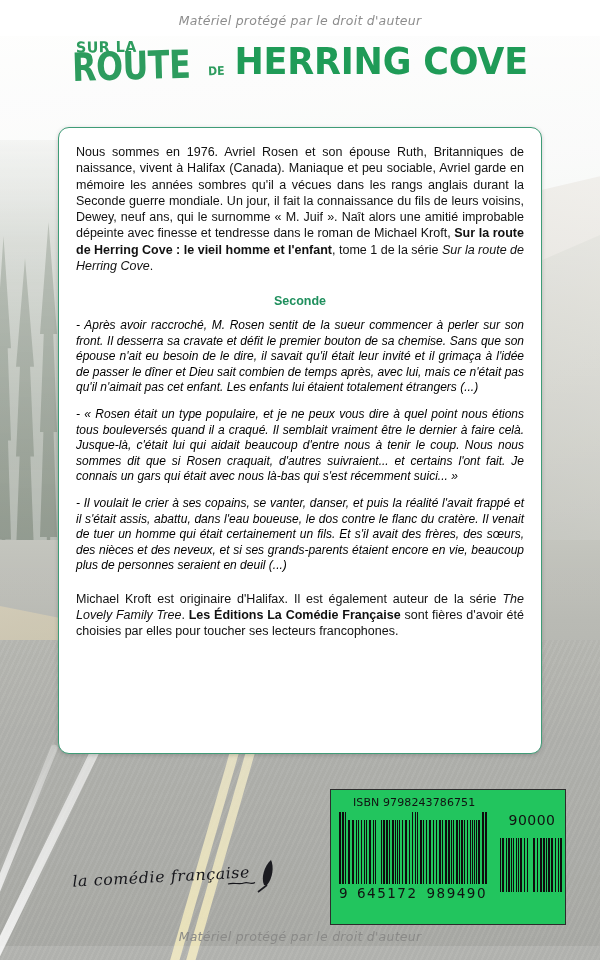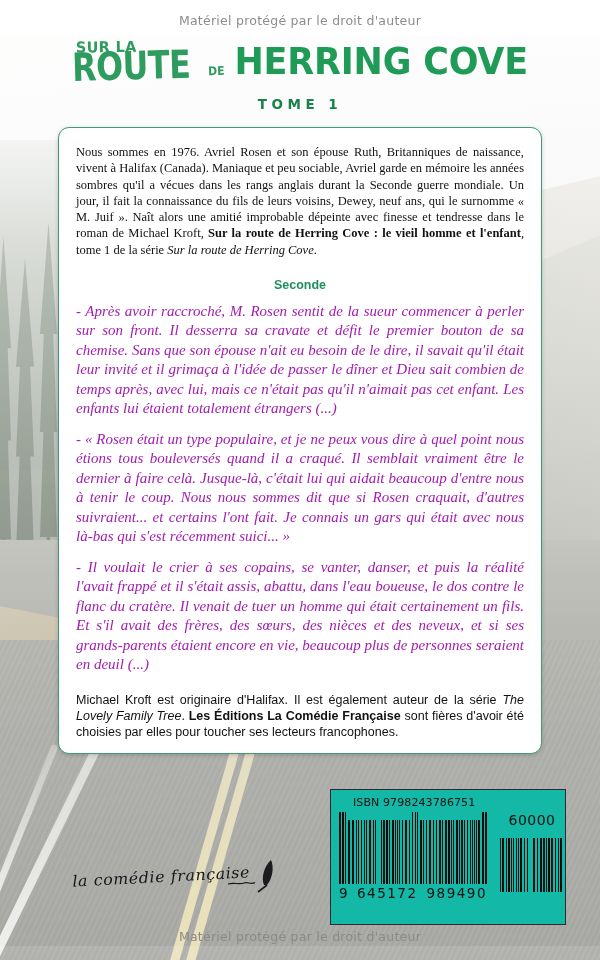--- a/index.html
+++ b/index.html
@@ -121,20 +121,21 @@
   }
 
   
   .watermark {
     position: absolute;
     width: 600px; text-align: center;
     font-size: 12.5px;
     letter-spacing: .25px;
     color: #8d8d8d;
     font-family: "DejaVu Sans", sans-serif;
+    font-style: italic;
   }
   .watermark.top { top: 13px; }
   .watermark.bottom { top: 929px; color: #8a8a88; }
 
   
   .title-block {
     position: absolute; left: 0; top: 40px; width: 600px;
     text-align: center;
   }
   .title-row {
@@ -200,46 +201,46 @@
     width: 484px; height: 627px;
     background: #ffffff;
     border: 1.6px solid #3f9c77;
     border-radius: 11px;
     box-shadow: 0 1px 4px rgba(0,0,0,.18);
     padding: 16px 17px 10px 17px;
   }
   .card-body { font-size: 12.2px; color: #111; }
 
   .synopsis {
-    font-family: Liberation Serif, serif;
+    font-family: Liberation Sans, sans-serif;
     font-size: 12.5px;
     line-height: 1.30;
     text-align: justify;
     color: #111;
     margin: 0 0 20px 0;
   }
   .synopsis b { font-weight: bold; }
   .synopsis i { font-style: italic; }
 
   .extraits-head {
     text-align: center;
     font-family: "Liberation Sans", sans-serif;
     font-weight: bold;
     font-size: 12.5px;
     color: #1f8f5d;
     margin: 19px 0 10px 0;
   }
 
   .excerpt {
-    font-family: Liberation Serif, serif;
+    font-family: Liberation Sans, sans-serif;
     font-style: italic;
-    font-size: 15px;
+    font-size: 12px;
     line-height: 1.30;
     text-align: justify;
-    color: #a21caf;
+    color: #000000;
     margin: 0 0 11px 0;
   }
 
   .closing {
     font-family: "Liberation Sans", sans-serif;
     font-size: 12.5px;
     line-height: 1.30;
     text-align: justify;
     color: #111;
     margin: 17px 0 16px 0;
@@ -263,21 +264,21 @@
     color: #15151a;
     transform: rotate(-3deg) scaleX(1.02);
     white-space: nowrap;
   }
 
   
   .barcode-box {
     position: absolute;
     left: 330px; top: 789px;
     width: 236px; height: 136px;
-    background: #14b8a6;
+    background: #22c55e;
     border: 1px solid #2c2c2c;
     padding: 5px 8px 3px 8px;
     font-family: "DejaVu Sans", sans-serif;
   }
   .isbn-text {
     font-size: 11px;
     color: #111;
     margin: 1px 0 3px 14px;
     letter-spacing: .1px;
   }
@@ -340,21 +341,20 @@
     <div class="title-row">
       <div class="title-stack">
         <div class="t-surla">SUR LA</div>
         <div class="t-route-wrap">
           <span class="t-route">ROUTE</span>
           <span class="t-de">DE</span>
         </div>
       </div>
       <div class="t-main">HERRING COVE</div>
     </div>
-    <div class="t-tome">TOME 1</div>
   </div>
 
   <div class="card">
     <div class="card-body">
 
       <p class="synopsis"><span>Nous sommes en 1976. Avriel Rosen et son épouse Ruth, Britanniques de naissance, vivent à Halifax (Canada). Maniaque et peu sociable, Avriel garde en mémoire les années sombres qu'il a vécues dans les rangs anglais durant la Seconde guerre mondiale. Un jour, il fait la connaissance du fils de leurs voisins, Dewey, neuf ans, qui le surnomme « M. Juif ». Naît alors une amitié improbable dépeinte avec finesse et tendresse dans le roman de Michael Kroft, </span><b>Sur la route de Herring Cove : le vieil homme et l'enfant</b><span>, tome 1 de la série </span><i>Sur la route de Herring Cove</i><span>.</span></p>
 
       <div class="extraits-head">Seconde</div>
 
       <p class="excerpt">- Après avoir raccroché, M. Rosen sentit de la sueur commencer à perler sur son front. Il desserra sa cravate et défit le premier bouton de sa chemise. Sans que son épouse n'ait eu besoin de le dire, il savait qu'il était leur invité et il grimaça à l'idée de passer le dîner et Dieu sait combien de temps après, avec lui, mais ce n'était pas qu'il n'aimait pas cet enfant. Les enfants lui étaient totalement étrangers (...)</p>
@@ -434,21 +434,21 @@
             <span style="width: 2px; height: 72px; margin-right: 1px; background: rgb(13, 13, 13);"></span>
             <span style="width: 2px; height: 72px; margin-right: 1px; background: rgb(13, 13, 13);"></span>
           </div>
         <div class="bc-digits" style="width:148px;">
           <span>9</span>
           <span class="g">645172</span>
           <span class="g">989490</span>
         </div>
       </div>
       <div class="bc-addon">
-        <div class="addon-price">60000</div>
+        <div class="addon-price">90000</div>
         <div class="bars" id="bars-addon" style="height:62px;">
             <span style="width: 1px; height: 54px; margin-right: 1px; background: rgb(13, 13, 13);"></span>
             <span style="width: 2px; height: 54px; margin-right: 2px; background: rgb(13, 13, 13);"></span>
             <span style="width: 1px; height: 54px; margin-right: 1px; background: rgb(13, 13, 13);"></span>
             <span style="width: 2px; height: 54px; margin-right: 1px; background: rgb(13, 13, 13);"></span>
             <span style="width: 1px; height: 54px; margin-right: 1px; background: rgb(13, 13, 13);"></span>
             <span style="width: 1px; height: 54px; margin-right: 2px; background: rgb(13, 13, 13);"></span>
             <span style="width: 1px; height: 54px; margin-right: 1px; background: rgb(13, 13, 13);"></span>
             <span style="width: 1px; height: 54px; margin-right: 1px; background: rgb(13, 13, 13);"></span>
             <span style="width: 2px; height: 54px; margin-right: 2px; background: rgb(13, 13, 13);"></span>

